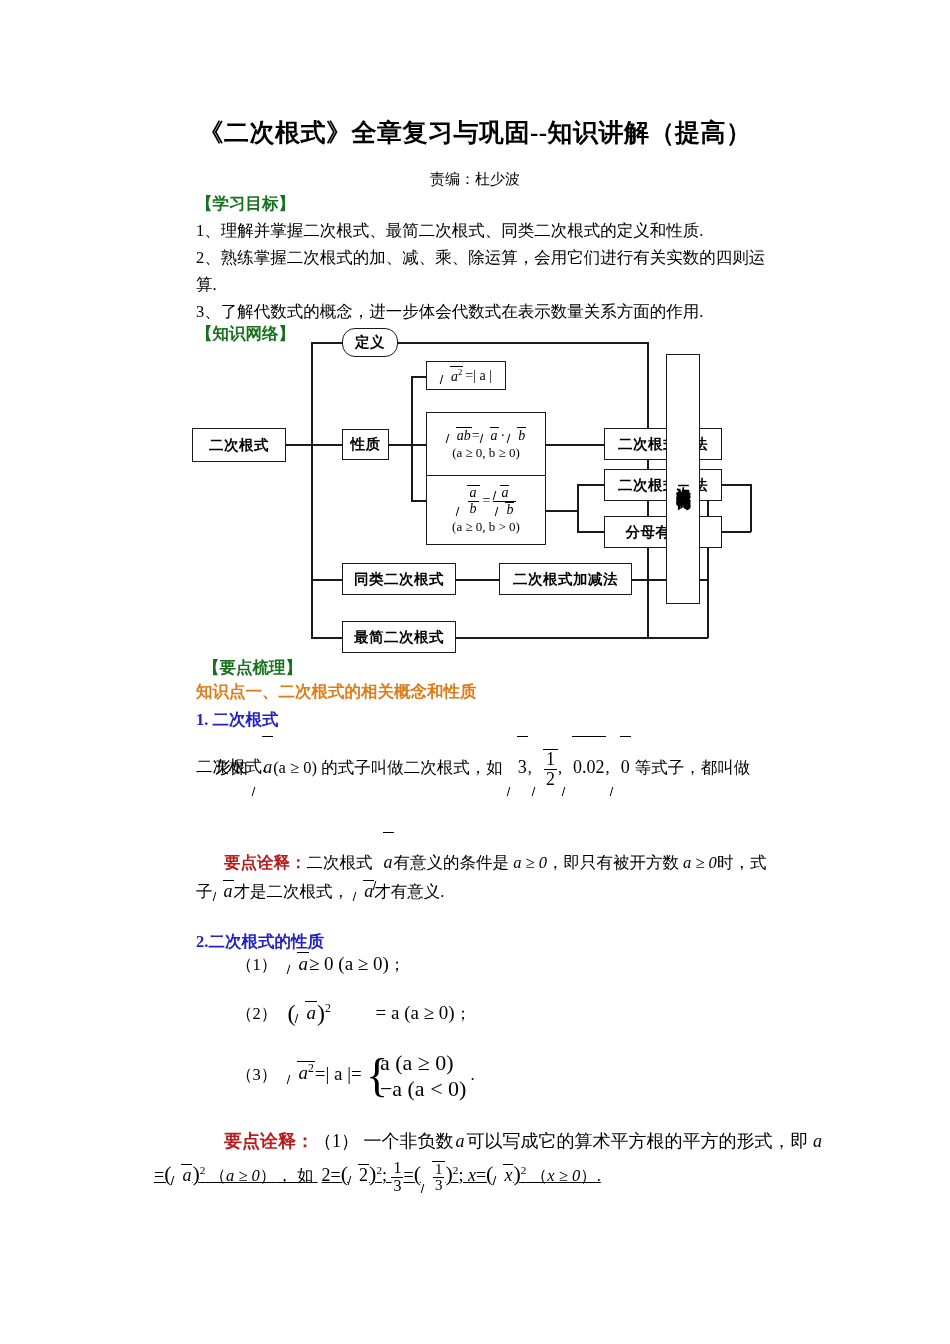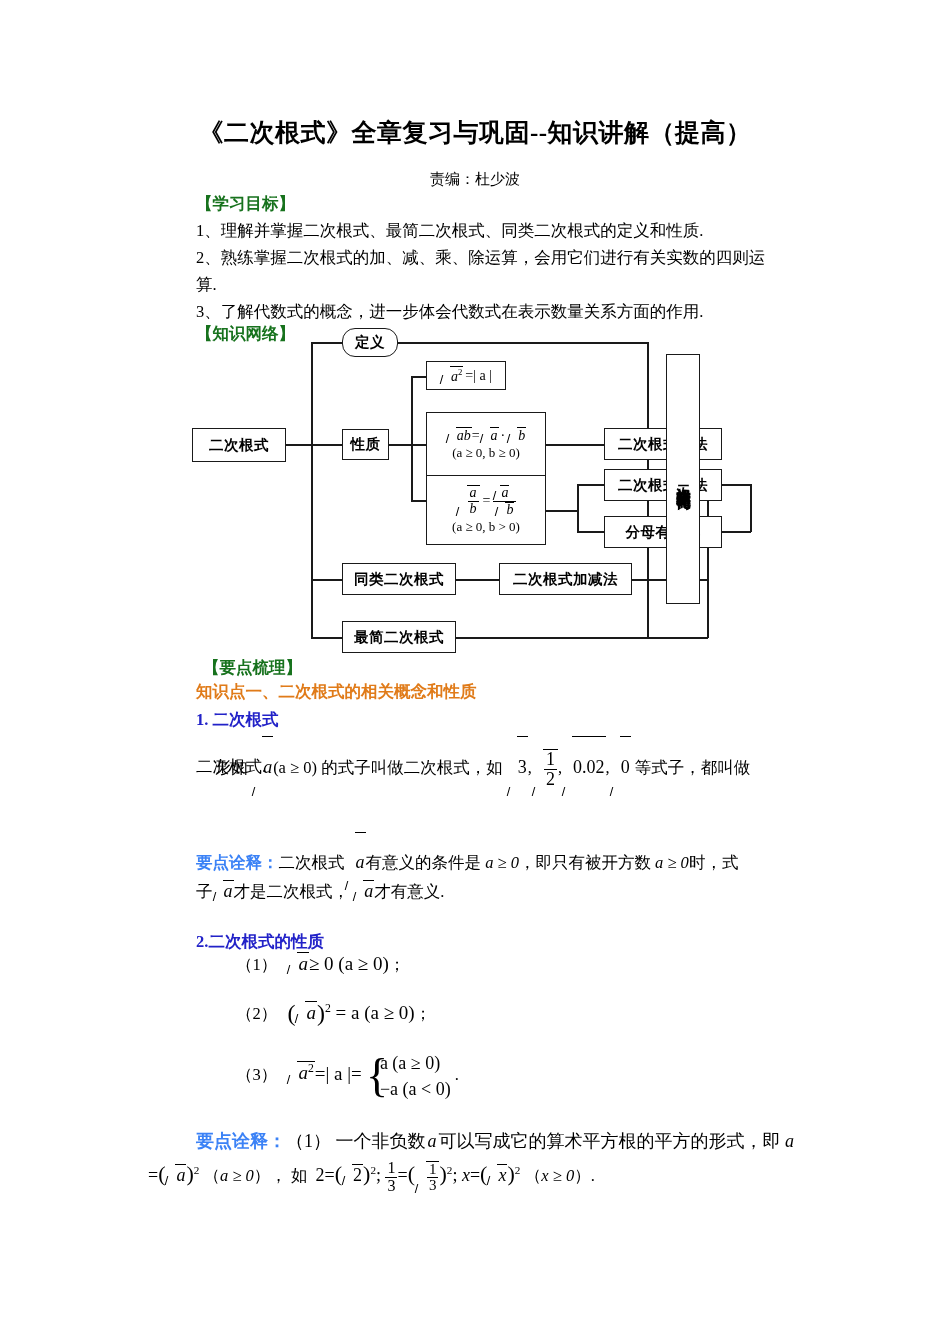--- a/index.html
+++ b/index.html
@@ -18,21 +18,21 @@
   .doc-author{
     position:absolute;left:0;top:170px;width:950px;text-align:center;
     font-size:15px;
   }
 
   
   .txt{position:absolute;font-size:16.5px;line-height:27px;}
   .green{color:#17721d;font-weight:bold;}
   .orange{color:#e07b19;font-weight:bold;}
   .blue{color:#2222c8;font-weight:bold;}
-  .magenta{color:#3b82f6;font-weight:bold;}
+  .magenta{color:#b91c1c;font-weight:bold;margin-left:28px;}
 
   .objectives{left:196px;top:190px;width:730px;}
   .objectives .line{display:block;}
 
   .net-head{left:196px;top:320px;}
   .pts-head{left:196px;top:654px;margin-left:7px;}
   .kp1{left:196px;top:678px;}
   .item1{left:196px;top:706px;}
   .item2{left:196px;top:928px;}
 
@@ -58,21 +58,21 @@
   .defpara2{position:absolute;left:196px;top:756px;font-size:16.5px;}
   .note1{position:absolute;left:196px;top:832px;width:730px;font-size:16.5px;line-height:58px;}
   .note1b{position:absolute;left:196px;top:880px;font-size:16.5px;}
 
   .prop{position:absolute;font-size:16.5px;}
   .p1{left:236px;top:952px;}
   .p2{left:236px;top:1000px;}
   .p3{left:236px;top:1050px;}
 
   .note2{position:absolute;left:196px;top:1126px;width:740px;font-size:18px;line-height:30px;}
-  .note2b{position:absolute;left:148px;top:1160px;font-size:16.5px;}
+  .note2b{position:absolute;left:154px;top:1160px;font-size:16.5px;text-decoration:underline;}
 
   .pcase{display:inline-block;position:relative;vertical-align:middle;padding-left:14px;text-align:left;line-height:26px;}
   .pcase::before{
     content:"{";position:absolute;left:0;top:50%;transform:translateY(-50%);
     font-size:46px;font-weight:300;line-height:1;
   }
   .pcase .row{display:block;white-space:nowrap;}
 
   
   .diagram{position:absolute;left:192px;top:332px;width:512px;height:308px;}
@@ -207,27 +207,27 @@
 
   <div class="prop p1">
     <span>（1）</span>
     <span style="font-size:19px;margin-left:6px;"><span class="rad"><span class="radicand mi">a</span></span><span class="mn">≥ 0</span> <span class="mn">(a ≥ 0)</span></span><span>；</span>
   </div>
 
   <div class="prop p2">
     <span>（2）</span>
     <span style="font-size:19px;margin-left:6px;">
       <span style="font-size:24px;vertical-align:-2px;">(</span><span class="rad" style="font-size:19px;"><span class="radicand mi">a</span></span><span style="font-size:24px;vertical-align:-2px;">)</span><sup class="pw">2</sup>
-      <span class="mi" style="font-style:normal;">= a (a ≥ 0)</span></span><span>；</span>
+      <span class="mi" style="font-style:normal;margin-left:40px;">= a (a ≥ 0)</span></span><span>；</span>
   </div>
 
   <div class="prop p3">
     <span>（3）</span>
     <span style="font-size:19px;margin-left:6px;"><span class="rad"><span class="radicand"><span class="mi">a</span><sup class="pw">2</sup></span></span><span>=| a |=</span></span>
-    <span class="pcase" style="font-size:18px;">
+    <span class="pcase" style="font-size:22px;">
       <span class="row mi" style="font-style:normal;">a   (a ≥ 0)</span>
       <span class="row mi" style="font-style:normal;">−a (a &lt; 0)</span>
     </span>
     <span>.</span>
   </div>
 
   <div class="note2">
     <span class="magenta">要点诠释：</span><span>（1）  一个非负数</span><span class="mi" style="margin:0 2px;">a</span><span>可以写成它的算术平方根的平方的形式，即</span> <span class="mi">a</span>
   </div>
   <div class="note2b">

